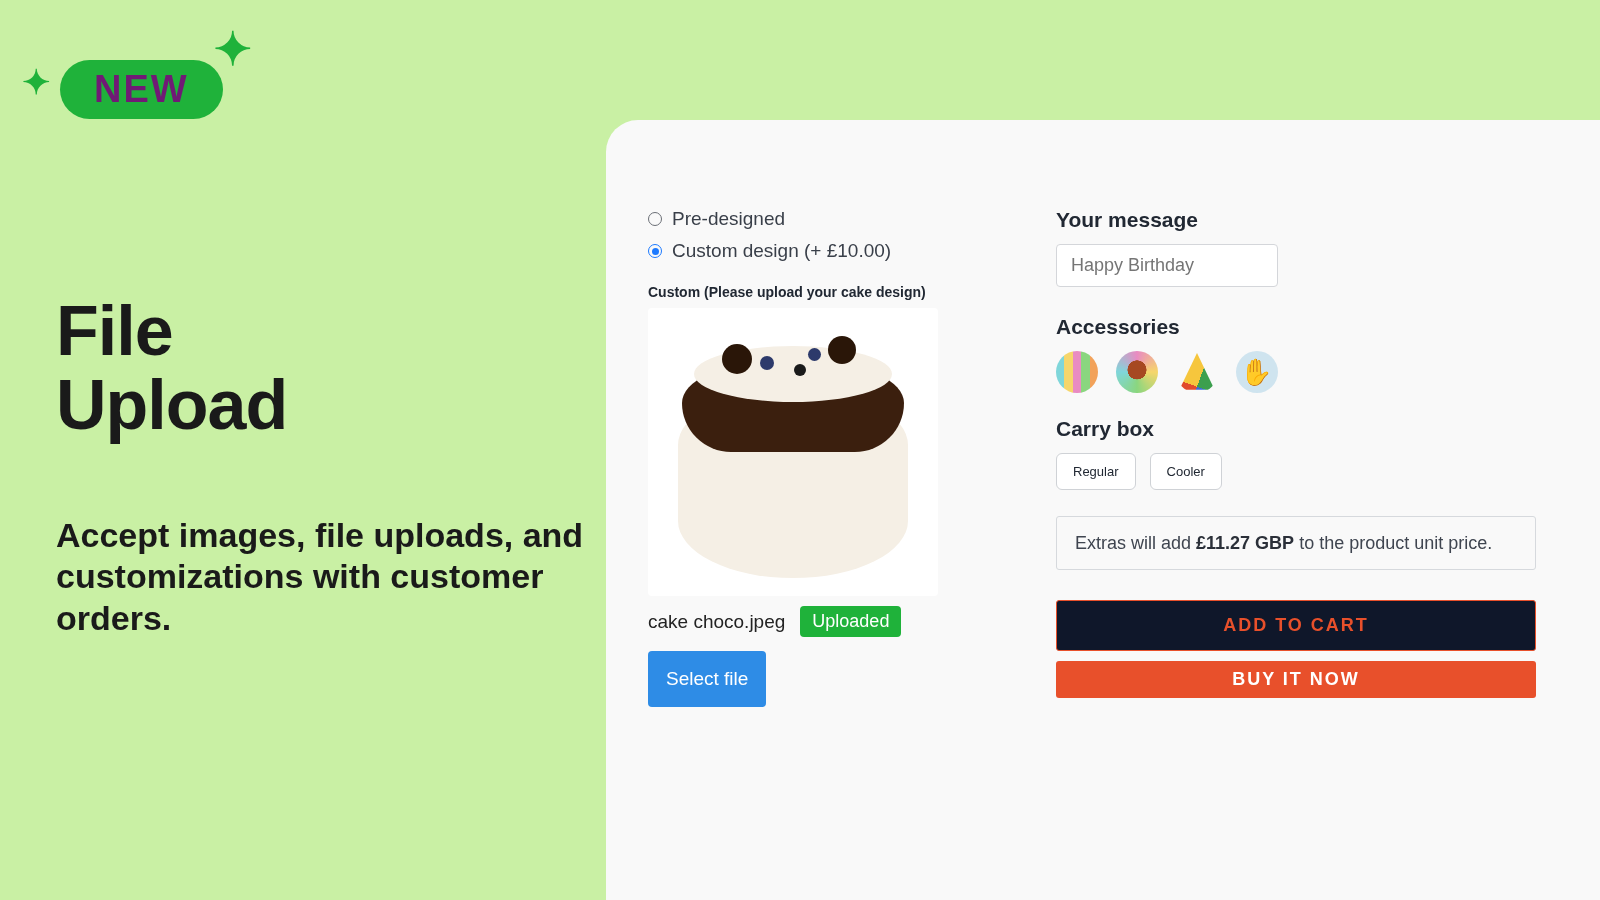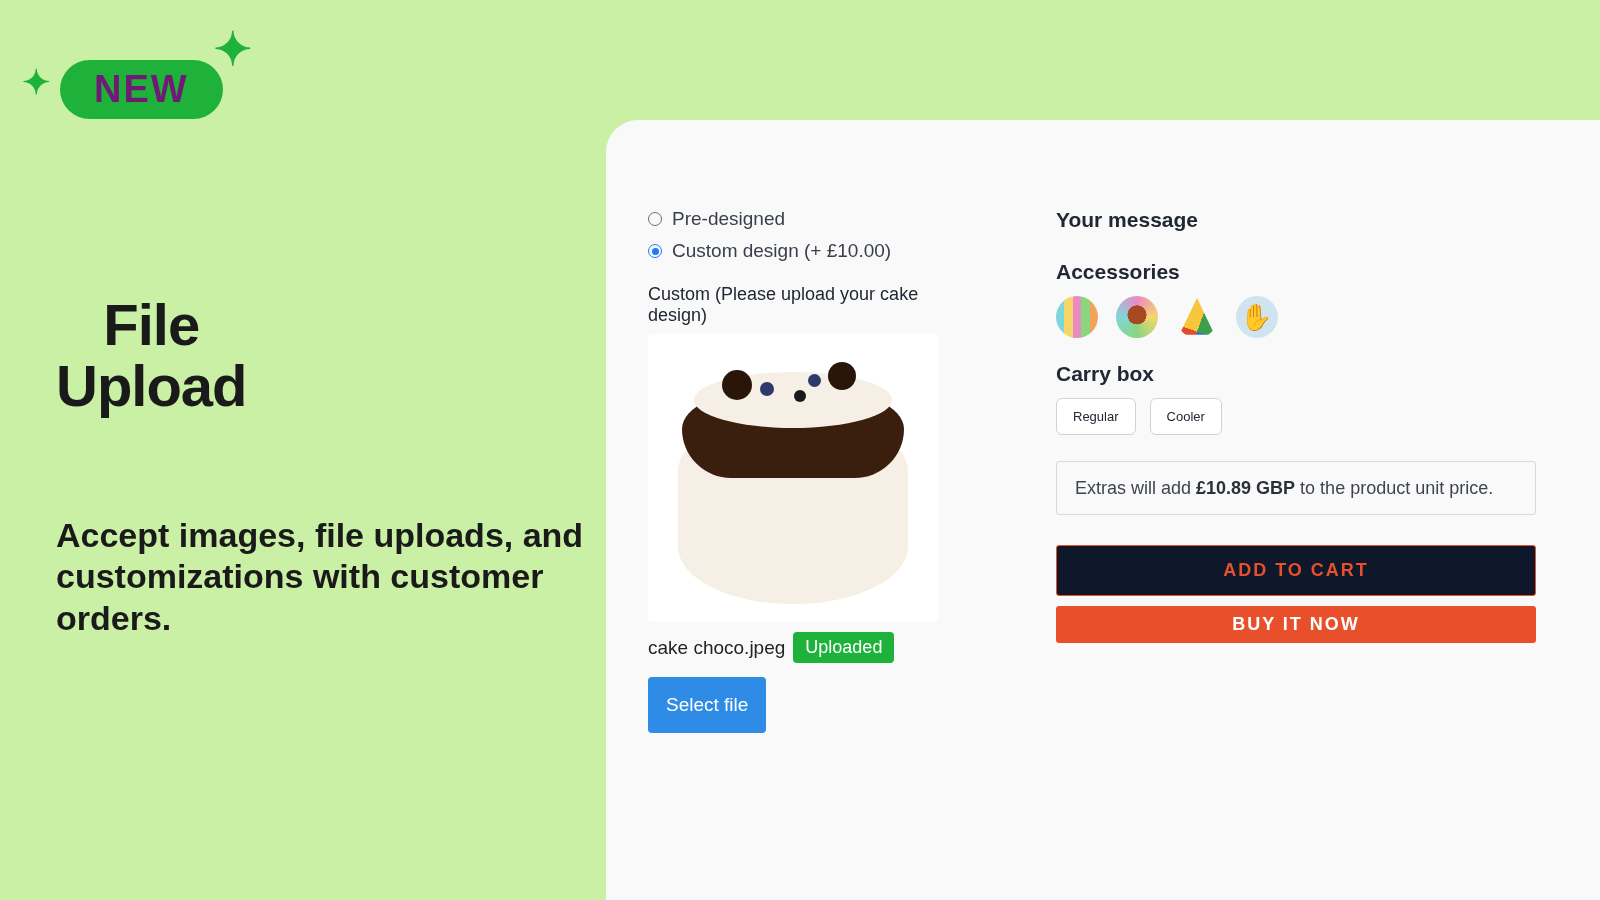--- a/index.html
+++ b/index.html
@@ -31,26 +31,25 @@
   color: #701a75;
   font-weight: 900;
   font-size: 38px;
   letter-spacing: 2px;
   padding: 8px 34px;
   border-radius: 999px;
 }
 .hero-title {
   position: absolute;
   top: 295px; left: 56px;
-  font-size: 58px;
+  font-size: 70px;
   font-weight: 800;
   line-height: 1.05;
   color: #1a1a1a;
   letter-spacing: -1px;
-  text-align: center;
 }
 .hero-sub {
   position: absolute;
   top: 515px; left: 56px;
   font-size: 34px;
   font-weight: 600;
   line-height: 1.22;
   color: #1a1a1a;
   max-width: 540px;
 }
@@ -91,38 +90,38 @@
   align-items: center;
   justify-content: center;
 }
 .radio-circle.sel { border-color: #1d7aff; }
 .radio-dot {
   width: 7px; height: 7px;
   border-radius: 50%;
   background: #1d7aff;
 }
 .upload-label {
-  font-size: 18px;
-  font-weight: 400;
+  font-size: 14px;
+  font-weight: 700;
   color: #212833;
   margin-top: 22px;
   margin-bottom: 8px;
 }
 .preview-img {
   width: 290px;
   height: 288px;
   border-radius: 4px;
   position: relative;
   background: #fff;
   overflow: hidden;
 }
 .file-row {
   display: flex;
   align-items: center;
-  gap: 8px;
+  gap: 15px;
   margin-top: 10px;
 }
 .filename {
   font-size: 19px;
   color: #232323;
 }
 .uploaded-badge {
   background: #1fb23a;
   color: #fff;
   font-size: 18px;
@@ -282,38 +281,39 @@
       </div>
       <div class="file-row">
         <span class="filename">cake choco.jpeg</span>
         <span class="uploaded-badge">Uploaded</span>
       </div>
       <button class="select-file-btn">Select file</button>
     </div>
 
     <div class="col-right">
       <div class="section-label">Your message</div>
+      <input class="text-input" placeholder="Happy Birthday" style="">
 
       <div class="section-label" style="margin-top:28px">Accessories</div>
       <div class="accessories-row">
         <div class="acc" style="background:linear-gradient(90deg,#7fd6da 20%,#f6d66b 20% 40%,#e98bc2 40% 60%,#8ad67f 60% 80%,#f2a25a 80%);"></div>
         <div class="acc" style="background:radial-gradient(circle at 50% 45%,#a64822 30%,transparent 31%),conic-gradient(#e98bc2,#f6d66b,#8ad67f,#7fd6da,#e98bc2);"></div>
         <div class="acc" style="background:conic-gradient(from 200deg at 50% 85%,#e14b2d 0 25%,#f6c63d 25% 50%,#3c9f4e 50% 75%,#3c6ad6 75%);clip-path:polygon(50% 5%,92% 92%,8% 92%);"></div>
         <div class="acc" style="background:#cfe4ef;position:relative;">
           <span style="position:absolute;inset:0;display:flex;align-items:center;justify-content:center;font-size:26px;color:#9cc4d8;">✋</span>
         </div>
       </div>
 
       <div class="section-label">Carry box</div>
       <div class="pill-row">
         <button class="pill">Regular</button>
         <button class="pill">Cooler</button>
       </div>
 
       <div class="extras-box">
-        <span>Extras will add </span><b>£10.89 GBP</b><span> to the product unit price.</span>
+        <span>Extras will add </span><b>£11.27 GBP</b><span> to the product unit price.</span>
       </div>
 
       <button class="btn-add">ADD TO CART</button>
       <button class="btn-buy">BUY IT NOW</button>
     </div>
   </div>
 </div>
 
 </body></html>

